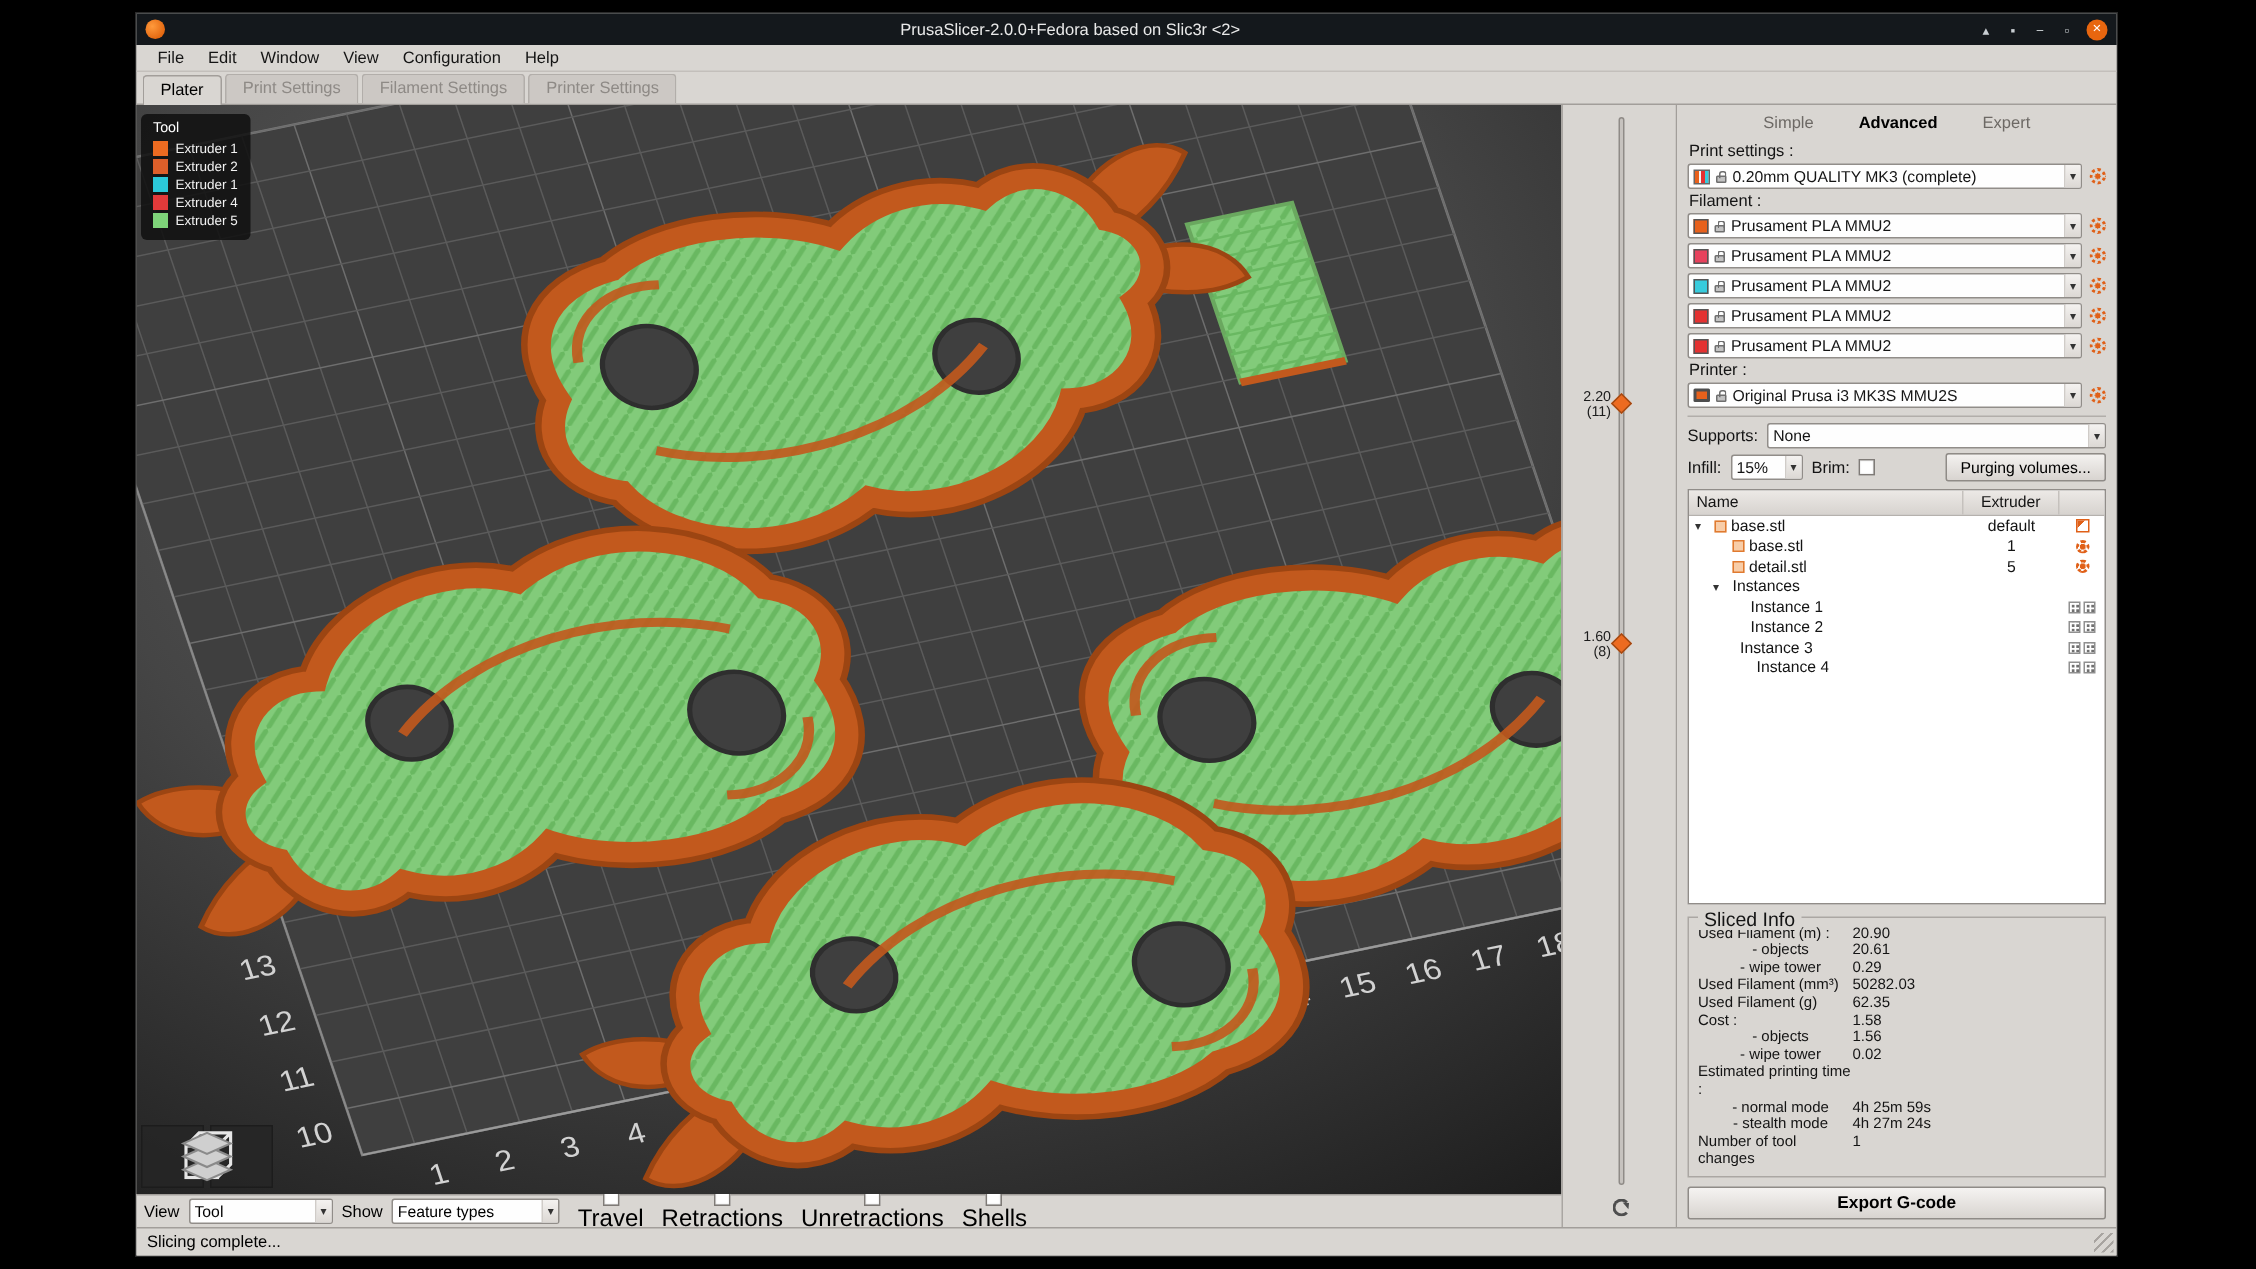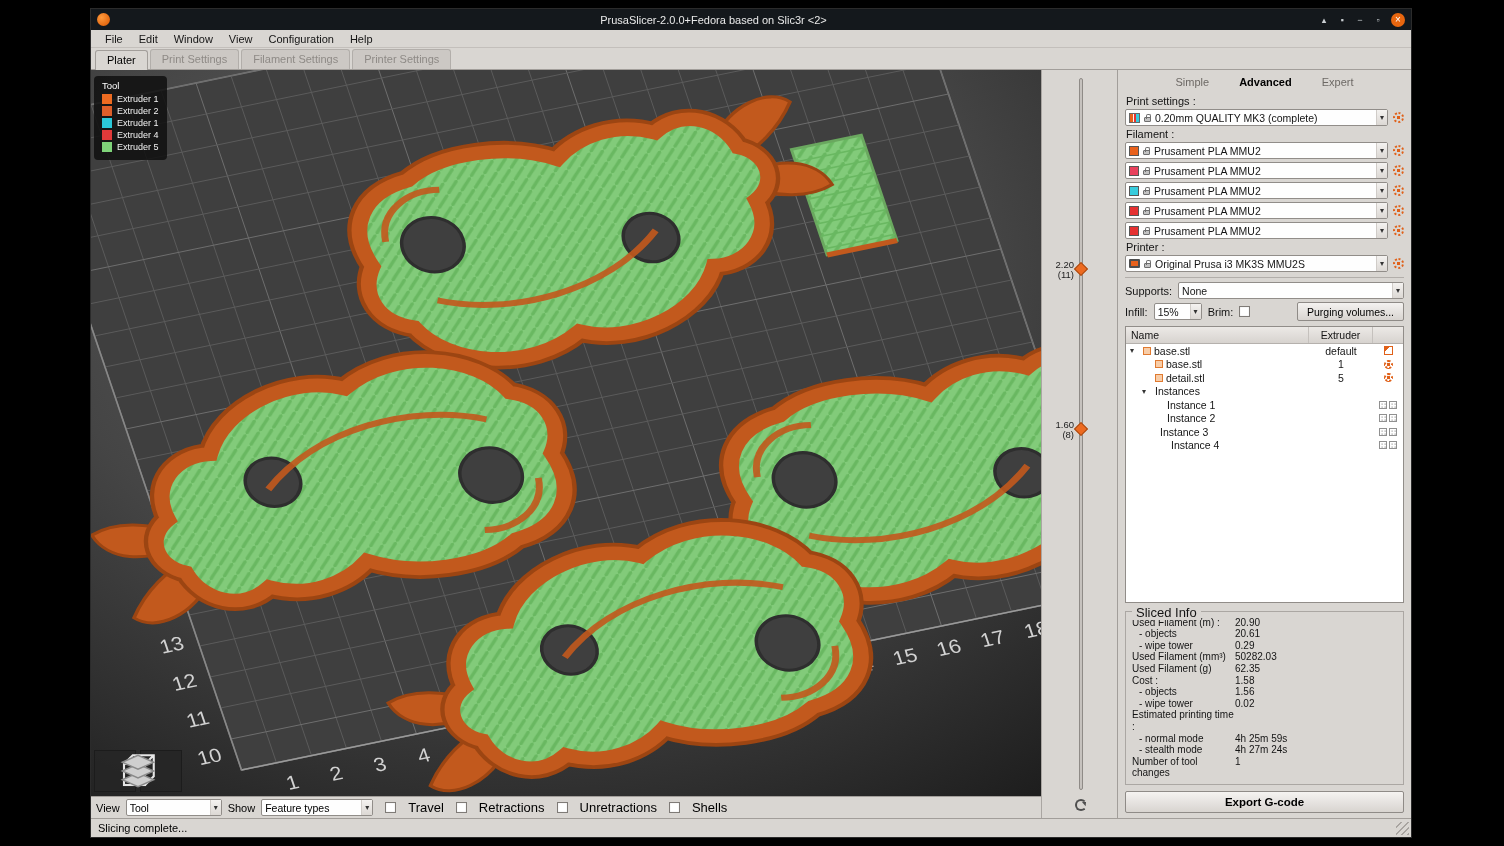--- a/index.html
+++ b/index.html
@@ -124,32 +124,32 @@
   .grid-icon { width:8px; height:8px; border:1px solid #909090; flex:none;
                background-image:radial-gradient(#707070 0.9px,transparent 1px);
                background-size:3px 3px; background-position:0.6px 0.6px; }
 
   
   .sliced { position:relative; border:1px solid #aba7a3; margin-top:8px; padding:5px 6px 5px;
             font-size:10px; flex:none; }
   .sliced-title { position:absolute; top:-7px; left:6px; background:#d9d6d2; padding:0 4px; font-size:13px; }
   .si-row { display:flex; line-height:11.6px; }
   .si-label { width:103px; flex:none; }
-  .si-label.sub { padding-left:7px; }
+  .si-label.sub { padding-left:7px;text-align:center; }
   .export-btn { margin-top:6px; height:22px; flex:none; font-weight:bold; font-size:11.5px;
                 background:linear-gradient(#f5f3f1,#d8d4d0); border:1px solid #8f8b87;
                 border-radius:2px; font-family:inherit; }
 
   
   .bottom-bar { height:22px; flex:none; background:#d9d6d2; border-top:1px solid #a29e9a;
                 display:flex; align-items:center; gap:6px; padding:0 5px; font-size:11px; }
   .combo.bb { flex:none; width:96px; height:17px; }
   .combo.bb.wide { width:112px; }
   .toggles { display:flex; gap:12px; margin-left:6px; }
-  .cb-item { display:flex; align-items:center; gap:12px; font-size:13px; }
+  .cb-item { display:flex; align-items:center; gap:0; font-size:16px;flex-direction:column; }
   .status-bar { height:19px; flex:none; background:#d9d6d2; border-top:1px solid #a29e9a;
                 display:flex; align-items:center; padding:0 7px; font-size:11px; position:relative; }
   .grip { position:absolute; right:2px; bottom:2px; width:13px; height:13px;
           background:repeating-linear-gradient(315deg,#a8a4a0 0 1.5px,transparent 1.5px 4.5px); }
 </style>
 </head>
 <body>
 
 <div class="screen">
   <div class="window">

